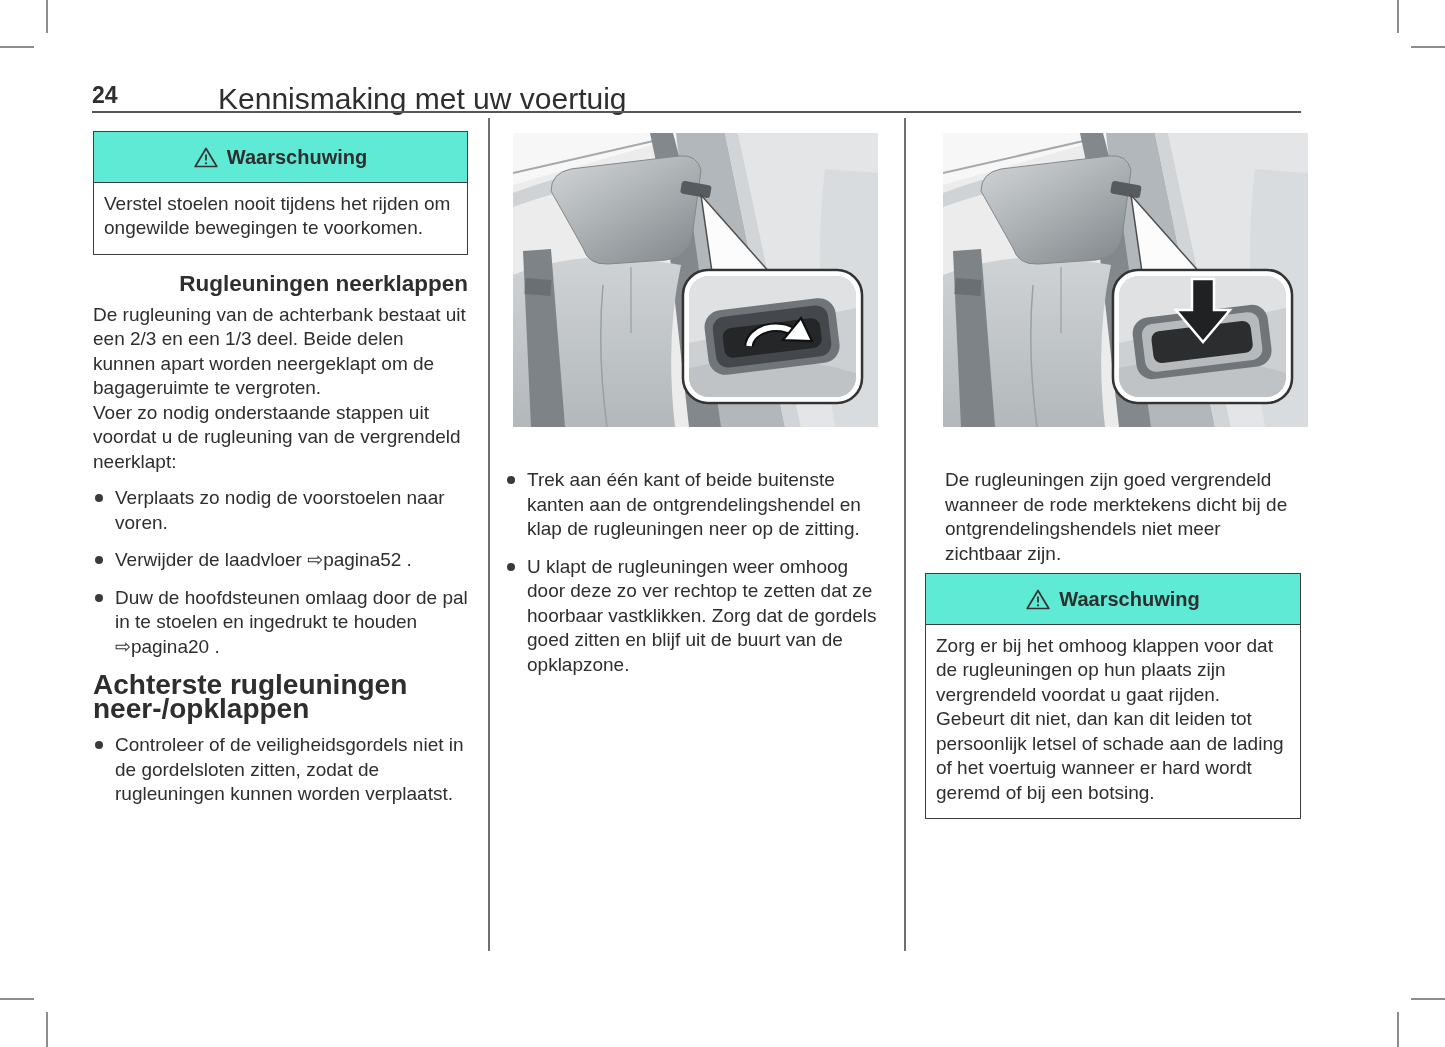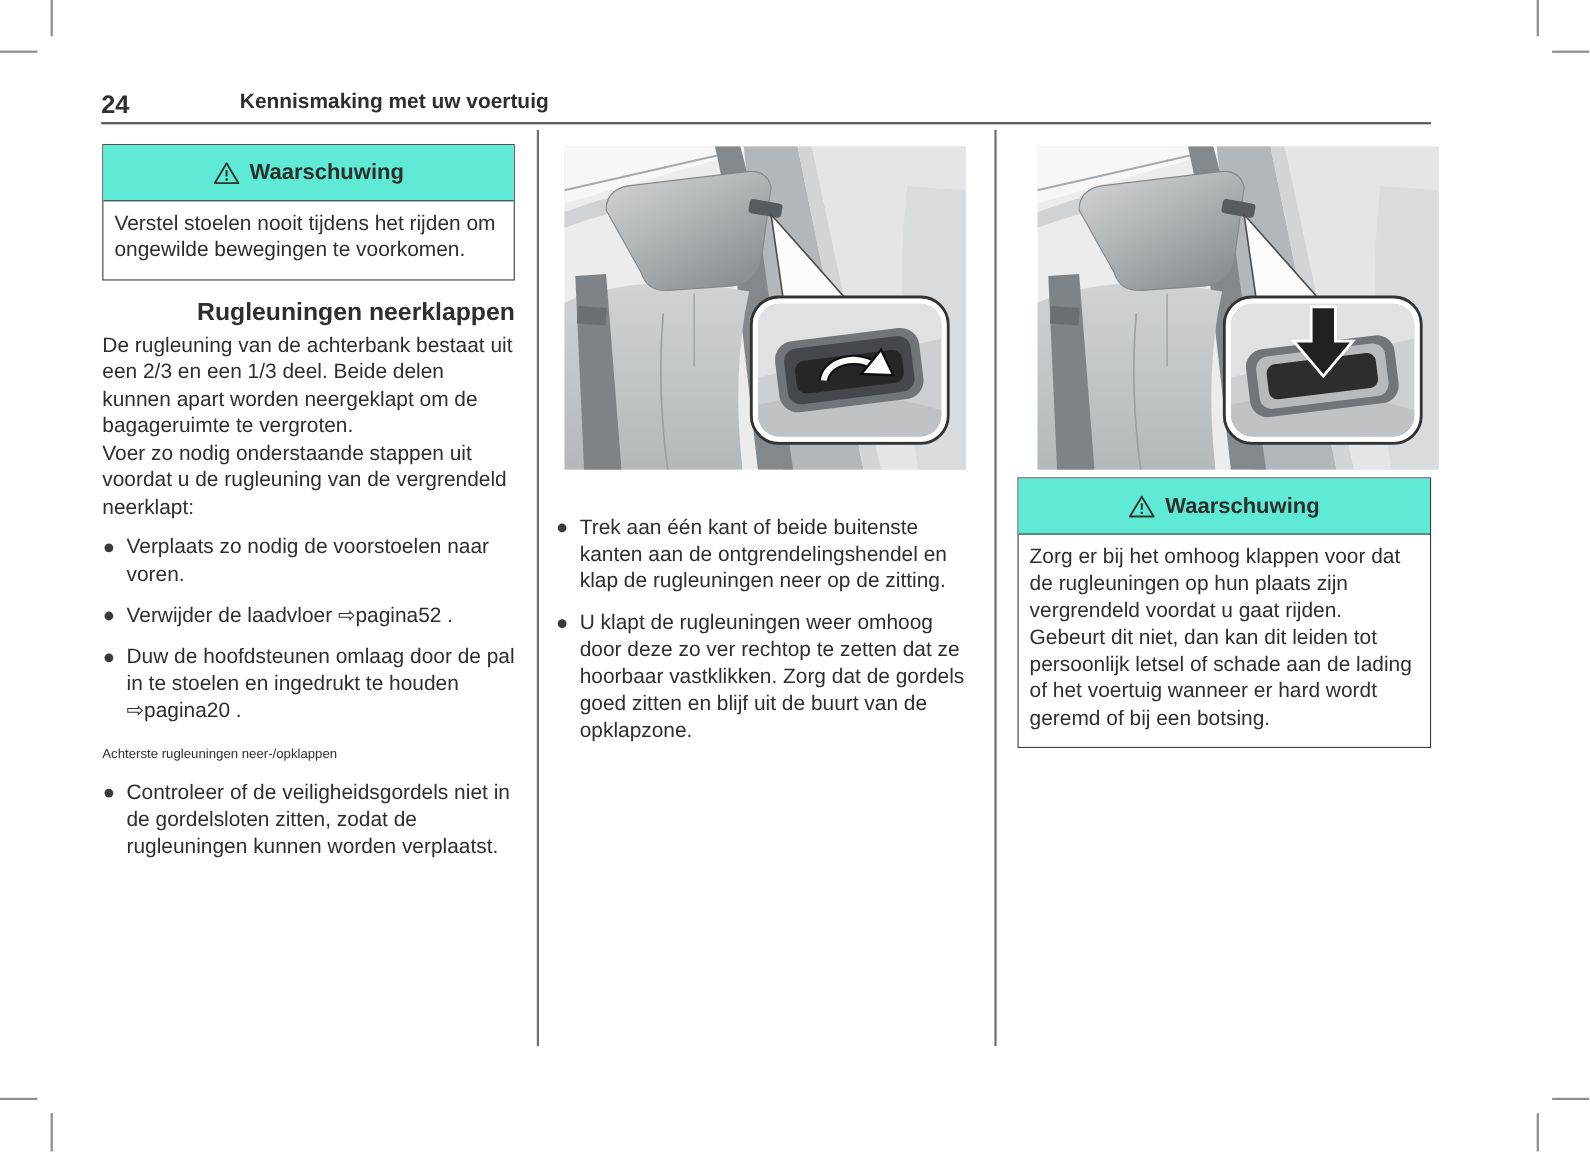--- a/index.html
+++ b/index.html
@@ -7,21 +7,21 @@
     width:1445px;height:1047px;position:relative;overflow:hidden;
     font-family:"Liberation Sans",sans-serif;color:#2e2e2e;
   }
   .page{position:absolute;inset:0;background:#fff;border-radius:23px;}
 
   
   .cropmark{position:absolute;background:#8d8d8d;}
 
   
   .pagenum{position:absolute;left:92px;top:82px;font-size:23px;font-weight:bold;}
-  .chtitle{position:absolute;left:218px;top:82px;font-size:19px;font-weight:bold;}
+  .chtitle{position:absolute;left:218px;top:82px;font-size:30px;font-weight:normal;}
   .headrule{position:absolute;left:92px;top:111px;width:1209px;height:2px;background:#55565a;}
 
   
   .col{position:absolute;font-size:19px;line-height:24.5px;}
   .col1{left:93px;top:131px;width:375px;}
   .col2{left:505px;top:133px;width:375px;}
   .col3{left:925px;top:133px;width:376px;}
   .vdiv{position:absolute;top:118px;height:833px;width:1.6px;background:#6e6f71;}
   #vdiv1{left:488px;}
   #vdiv2{left:904px;}
@@ -31,21 +31,21 @@
   .warnhead{
     background:#5eead4;border-bottom:1.8px solid #3d3d3d;
     font-weight:bold;font-size:20px;
     display:flex;justify-content:center;align-items:center;gap:9px;
     padding:13px 0 12px;
   }
   .warnbody{padding:9px 11px 13px 10px;}
   .warnicon{display:block;}
 
   h2{font-size:22.5px;font-weight:bold;margin:16px 0 6px;line-height:26px;text-align:right;}
-  h3{font-size:12px;font-weight:normal;margin:14px 0 0;line-height:24px;}
+  h3{font-size:28px;font-weight:bold;margin:14px 0 0;line-height:24px;}
   p{margin:0;}
 
   ul{list-style:none;margin:12px 0 0;padding:0;}
   li{position:relative;padding-left:22px;margin-bottom:13px;}
   li::before{
     content:"";position:absolute;left:2px;top:8px;
     width:8px;height:8px;border-radius:50%;background:#3a3a3a;
   }
 
   .fig{width:365px;height:294px;display:block;}
@@ -204,20 +204,21 @@
             <rect x="200" y="185" width="118" height="48" rx="11" fill="#b7babc"></rect>
             <rect x="209" y="193" width="100" height="32" rx="8" fill="#2b2d2f"></rect>
           </g>
           <g>
             <polygon points="249,146 271,146 271,177 287,177 260,209 233,177 249,177" fill="#1f2123" stroke="#ffffff" stroke-width="2.5"></polygon>
           </g>
         </g>
       </g>
     </svg>
 
+    <p class="afterfig">De rugleuningen zijn goed vergrendeld wanneer de rode merktekens dicht bij de ontgrendelingshendels niet meer zichtbaar zijn.</p>
 
     <div class="warnbox">
       <div class="warnhead">
         <svg class="warnicon" width="24" height="21" viewBox="0 0 24 21">
           <path d="M12 1.5 L22.8 19.5 H1.2 Z" fill="none" stroke="#333" stroke-width="1.7" stroke-linejoin="round"></path>
           <line x1="12" y1="7.5" x2="12" y2="13.5" stroke="#333" stroke-width="1.8"></line>
           <circle cx="12" cy="16.3" r="1.15" fill="#333"></circle>
         </svg>
         <span>Waarschuwing</span>
       </div>

